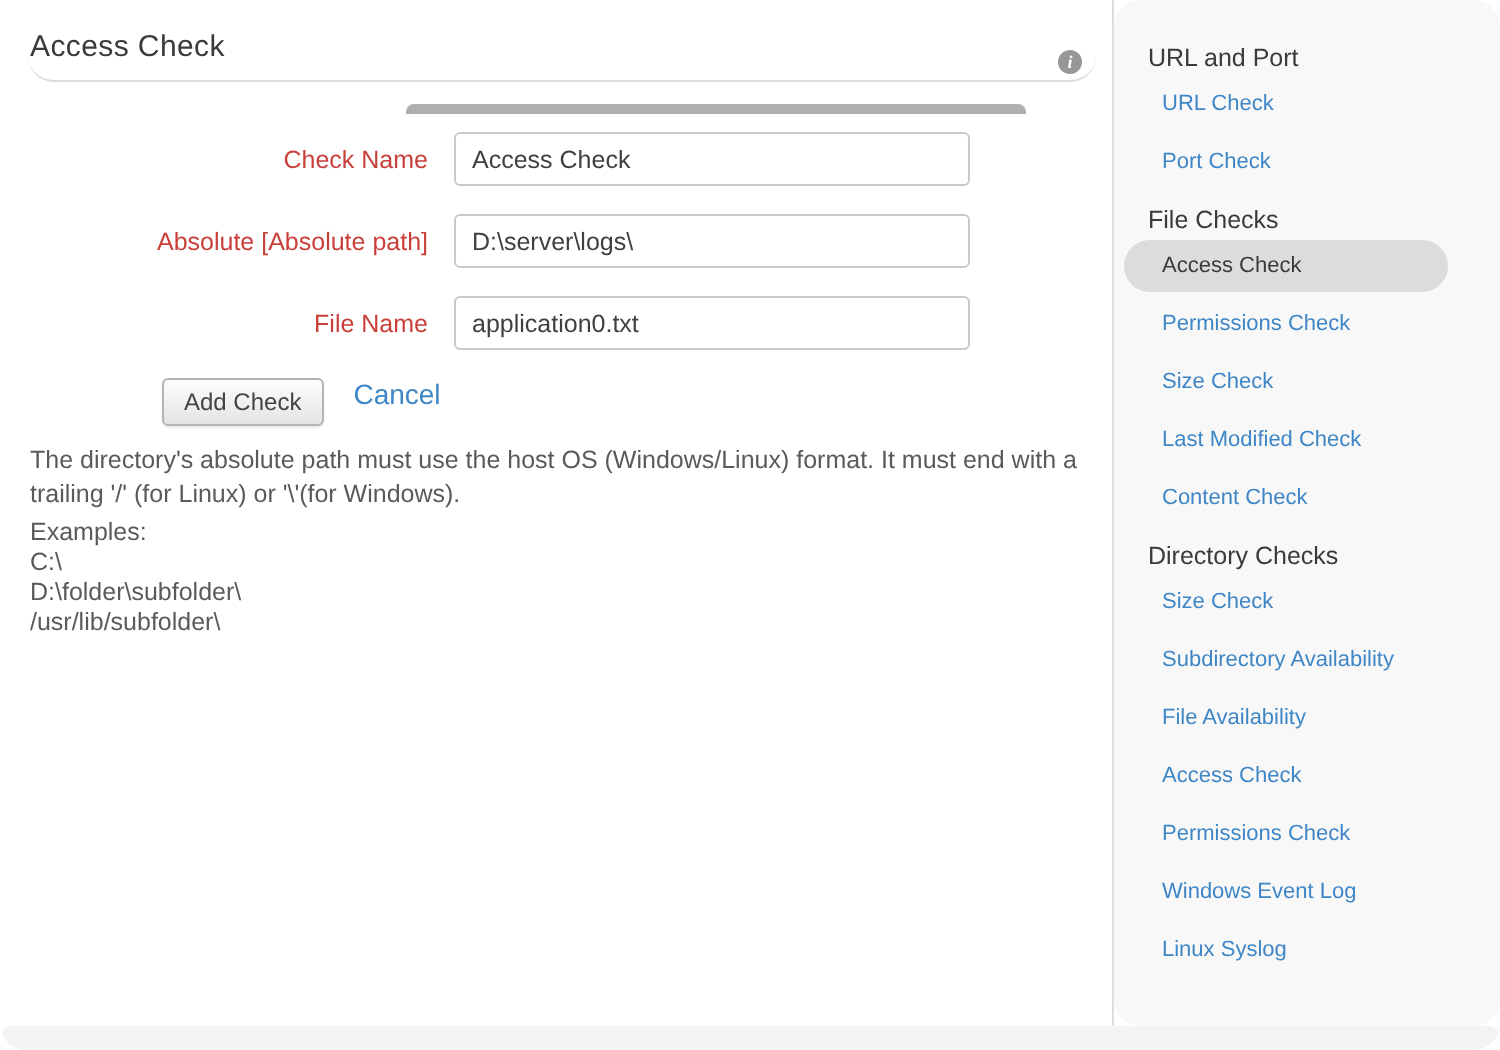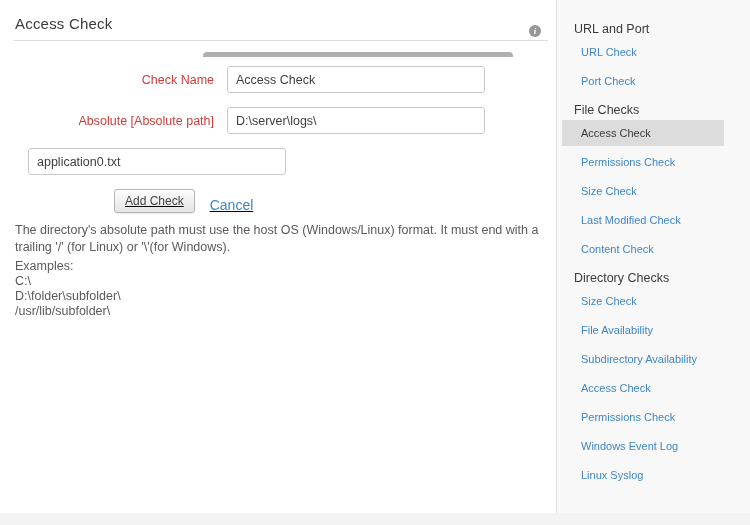--- a/index.html
+++ b/index.html
@@ -1,15 +1,15 @@
 <!DOCTYPE html>
 <html><head>
 <meta charset="utf-8">
 <style>
-  * { box-sizing: border-box; margin: 0; padding: 0; }
+  * { box-sizing: border-box; margin: 0; padding: 0; border-radius: 13px; }
   body { font-family: "Liberation Sans", sans-serif; background: #fff; }
   .screen {
     position: relative;
     width: 750px; height: 525px;
     background: #fff;
     overflow: hidden;
   }
   
   .main { position: absolute; left: 0; top: 0; width: 556px; height: 513px; background: #fff; }
   .header {
@@ -42,21 +42,21 @@
     color: #c9403a; font-size: 12.5px;
   }
   .form-input {
     width: 258px; height: 27px;
     border: 1px solid #c9c9c9; border-radius: 3px;
     padding: 0 8px;
     font-family: "Liberation Sans", sans-serif;
     font-size: 12.5px; color: #3f3f3f;
     background: #fff;
   }
-  .actions { display: flex; align-items: flex-end; margin-left: 114px; height: 24px; text-decoration: underline; }
+  .actions { display: flex; align-items: flex-start; margin-left: 81px; height: 24px; }
   .btn {
     padding: 4px 10px;
     font-family: "Liberation Sans", sans-serif;
     font-size: 12px; color: #444;
     background: linear-gradient(#fdfdfd, #e4e4e4);
     border: 1px solid #b4b4b4; border-radius: 3px;
     box-shadow: 0 1px 1px rgba(0,0,0,.08);
     cursor: pointer;
   }
   .cancel-link { margin-left: 15px; color: #3e86c6; font-size: 14px; cursor: pointer; }
@@ -109,20 +109,21 @@
     <div class="form">
       <div class="form-row">
         <div class="form-label">Check Name</div>
         <input class="form-input" value="Access Check" style="">
       </div>
       <div class="form-row">
         <div class="form-label">Absolute [Absolute path]</div>
         <input class="form-input" value="D:\server\logs\" style="">
       </div>
       <div class="form-row">
+        <div class="form-label">File Name</div>
         <input class="form-input" value="application0.txt" style="">
       </div>
       <div class="actions">
         <button class="btn">Add Check</button>
         <span class="cancel-link">Cancel</span>
       </div>
     </div>
 
     <div class="help">The directory's absolute path must use the host OS (Windows/Linux) format. It must end with a trailing '/' (for Linux) or '\'(for Windows).</div>
 
@@ -145,22 +146,22 @@
 
     <div class="side-header">File Checks</div>
     <div class="side-item selected">Access Check</div>
     <div class="side-item">Permissions Check</div>
     <div class="side-item">Size Check</div>
     <div class="side-item">Last Modified Check</div>
     <div class="side-item">Content Check</div>
 
     <div class="side-header">Directory Checks</div>
     <div class="side-item">Size Check</div>
+    <div class="side-item">Subdirectory Availability</div>
     <div class="side-item">File Availability</div>
-    <div class="side-item">Subdirectory Availability</div>
     <div class="side-item">Access Check</div>
     <div class="side-item">Permissions Check</div>
 
     <div class="side-item">Windows Event Log</div>
     <div class="side-item">Linux Syslog</div>
 
   </div>
 
   <div class="footer-strip"></div>
 

